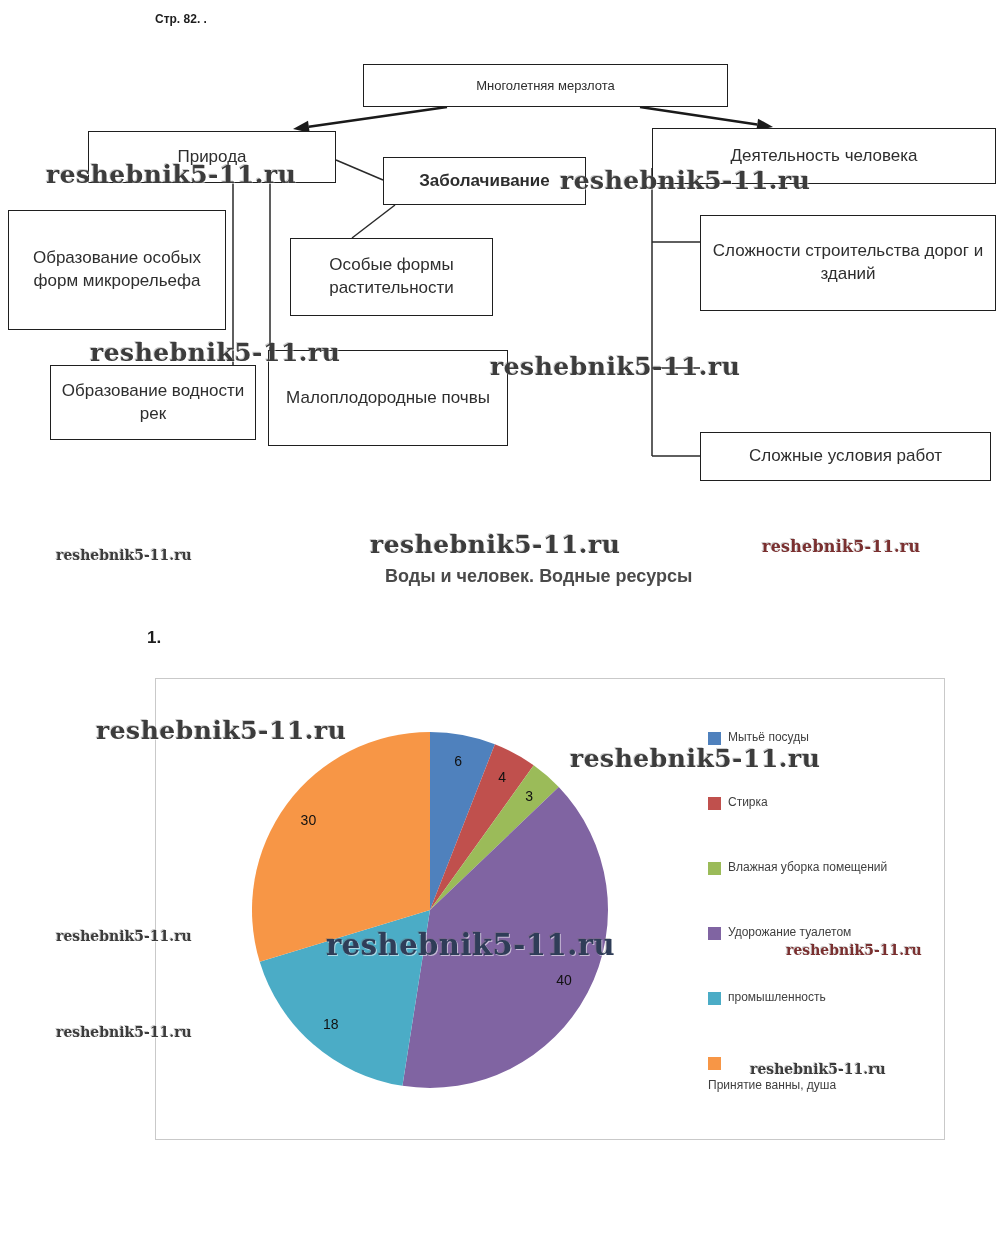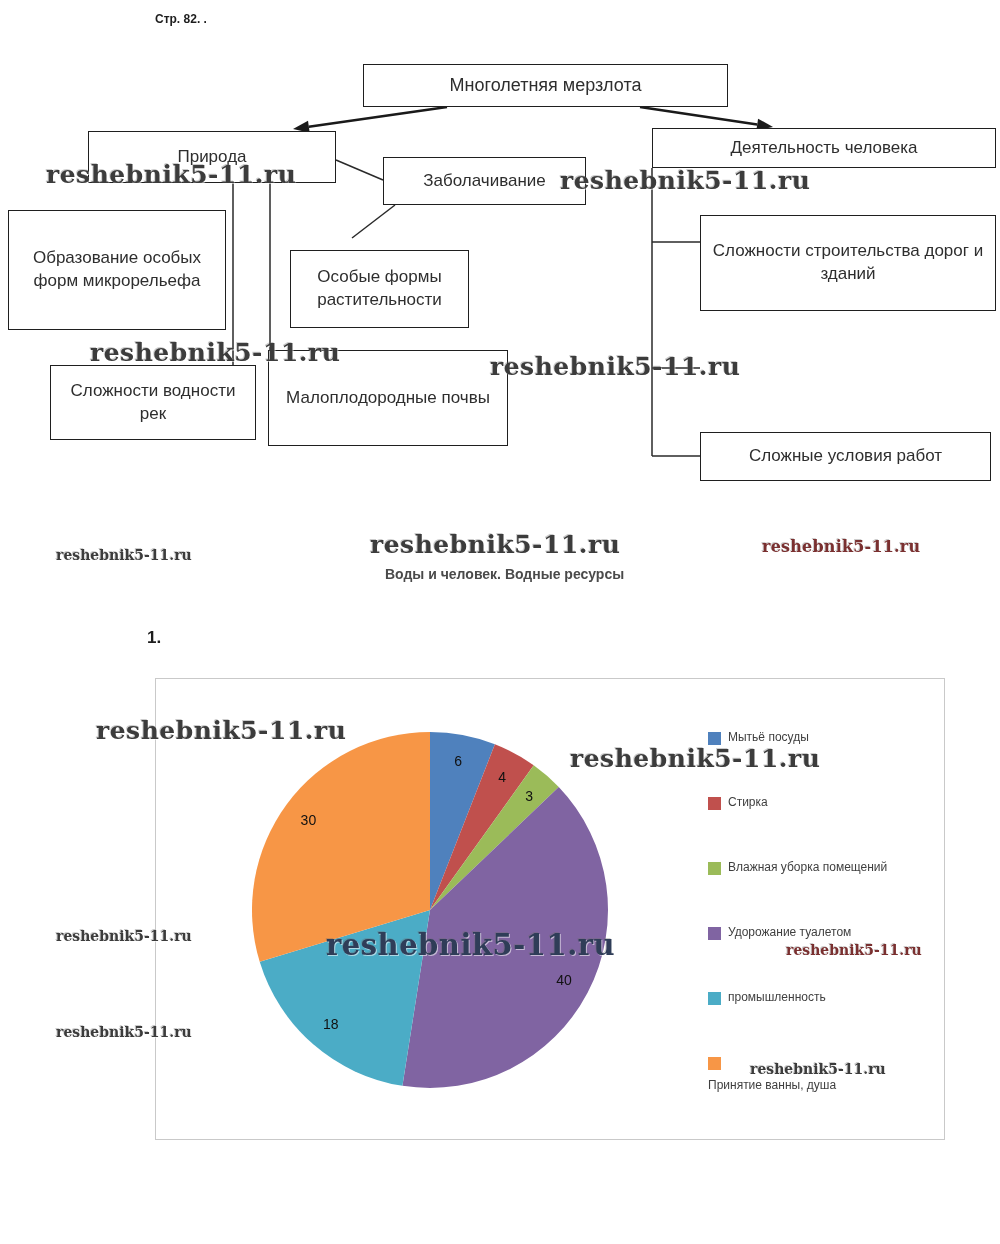--- a/index.html
+++ b/index.html
@@ -2,21 +2,21 @@
 <html><head>
 <meta charset="utf-8">
 <style>
   html,body{margin:0;padding:0;background:#fff;}
   .page{position:relative;width:1000px;height:1244px;background:#fff;
         font-family:"Liberation Sans",sans-serif;overflow:hidden;}
 
   .page-header{position:absolute;left:155px;top:12px;font-weight:700;
         font-size:12px;color:#1d1d1d;}
   .section-title{position:absolute;left:385px;top:566px;font-weight:700;
-        font-size:14px;color:#4a4a4a;}
+        font-size:18px;color:#4a4a4a;}
   .exercise-number{position:absolute;left:147px;top:628px;font-weight:700;
         font-size:17px;color:#1d1d1d;}
 
   
   .fc-box{position:absolute;border:1.5px solid #1f1f1f;background:#fff;
         display:flex;align-items:center;justify-content:center;text-align:center;
         font-size:17px;line-height:1.35;color:#2e2e2e;box-sizing:border-box;
         padding:4px 10px;z-index:2;}
   #connector-svg{position:absolute;left:0;top:0;z-index:1;}
 
@@ -59,33 +59,33 @@
     <line x1="233" y1="171" x2="233" y2="365" stroke="#2a2a2a" stroke-width="1.5"></line>
     <line x1="270" y1="171" x2="270" y2="350" stroke="#2a2a2a" stroke-width="1.5"></line>
     <line x1="395" y1="205" x2="352" y2="238" stroke="#2a2a2a" stroke-width="1.5"></line>
 
     <line x1="652" y1="168" x2="652" y2="456" stroke="#2a2a2a" stroke-width="1.5"></line>
     <line x1="652" y1="242" x2="700" y2="242" stroke="#2a2a2a" stroke-width="1.5"></line>
     <line x1="652" y1="368" x2="700" y2="368" stroke="#2a2a2a" stroke-width="1.5"></line>
     <line x1="652" y1="456" x2="700" y2="456" stroke="#2a2a2a" stroke-width="1.5"></line>
   </svg>
 
-  <div class="fc-box" style="left:363px;top:64px;width:365px;height:43px;font-size:18px;">Многолетняя мерзлота</div>
+  <div class="fc-box" style="left:363px;top:64px;width:365px;height:43px;font-size:13px;">Многолетняя мерзлота</div>
 
   <div class="fc-box" style="left:88px;top:131px;width:248px;height:52px;">Природа</div>
 
-  <div class="fc-box" style="left:652px;top:128px;width:344px;height:40px;text-align:center;">Деятельность человека</div>
+  <div class="fc-box" style="left:652px;top:128px;width:344px;height:56px;text-align:center;">Деятельность человека</div>
 
-  <div class="fc-box" style="left:383px;top:157px;width:203px;height:48px;">Заболачивание</div>
+  <div class="fc-box" style="left:383px;top:157px;width:203px;height:48px;font-weight:bold;">Заболачивание</div>
 
   <div class="fc-box" style="left:8px;top:210px;width:218px;height:120px;">Образование особых форм микрорельефа</div>
 
-  <div class="fc-box" style="left:290px;top:238px;width:179px;height:78px;margin-top:12px;">Особые формы растительности</div>
+  <div class="fc-box" style="left:290px;top:238px;width:203px;height:78px;">Особые формы растительности</div>
 
-  <div class="fc-box" style="left:50px;top:365px;width:206px;height:75px;">Сложности водности рек</div>
+  <div class="fc-box" style="left:50px;top:365px;width:206px;height:75px;">Образование водности рек</div>
 
   <div class="fc-box" style="left:268px;top:350px;width:240px;height:96px;">Малоплодородные почвы</div>
 
   <div class="fc-box" style="left:700px;top:215px;width:296px;height:96px;">Сложности строительства дорог и зданий</div>
 
 
   <div class="fc-box" style="left:700px;top:432px;width:291px;height:49px;">Сложные условия работ</div>
 
   <div class="section-title">Воды и человек. Водные ресурсы</div>
   <div class="exercise-number">1.</div>

